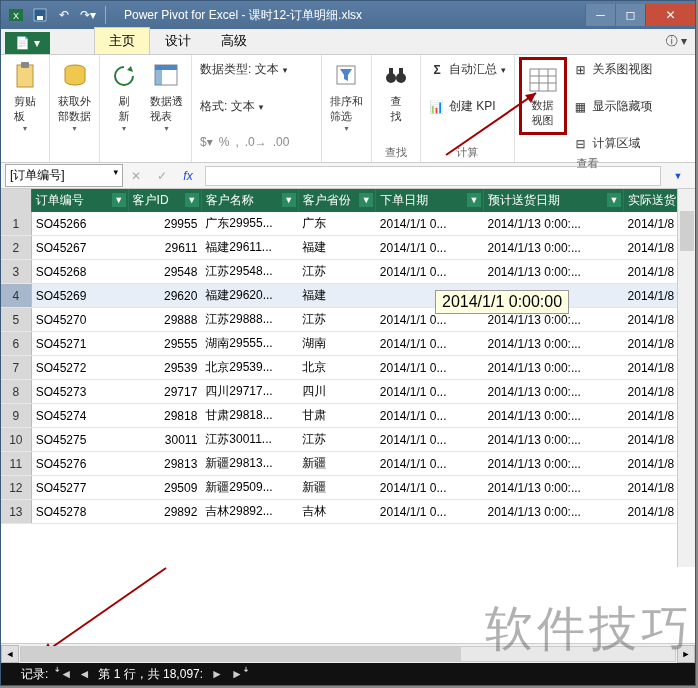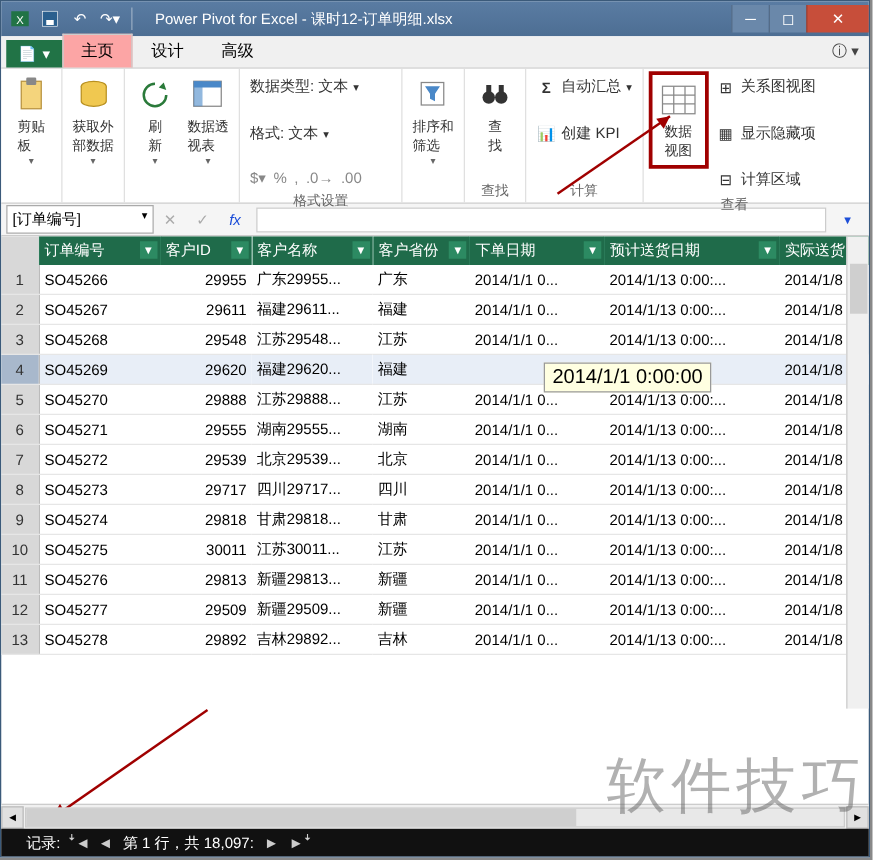--- a/index.html
+++ b/index.html
@@ -12,21 +12,21 @@
 .qat-item { width: 22px; height: 22px; display: flex; align-items: center; justify-content: center; border-radius: 2px; }
 .title-text { flex: 1; padding-left: 10px; }
 .win-controls { display: flex; }
 .win-btn { width: 30px; height: 22px; display: flex; align-items: center; justify-content: center; font-size: 12px; border-left: 1px solid rgba(0,0,0,0.2); }
 .win-btn.close { width: 50px; background: #c74e3a; }
 
 
 .ribbon-tabs { height: 26px; background: #f0f0f0; display: flex; border-bottom: 1px solid #ccc; align-items: flex-end; }
 .file-tab { background: #217346; color: #fff; padding: 4px 10px; font-size: 12px; display: flex; align-items: center; gap: 4px; margin: 2px 0 0 4px; height: 22px; }
 .ribbon-tab { padding: 4px 14px; font-size: 13px; cursor: pointer; border: 1px solid transparent; border-bottom: none; }
-.ribbon-tab.active { background: #fca5a5; border-color: #ccc; }
+.ribbon-tab.active { background: #fef9c3; border-color: #ccc; margin-left: 44px; }
 .help-drop { margin-left: auto; padding: 4px 8px; font-size: 12px; color: #444; }
 
 .ribbon-body { height: 108px; background: #fff; border-bottom: 1px solid #ccc; display: flex; position: relative; }
 .ribbon-group { border-right: 1px solid #e0e0e0; padding: 2px 4px 0 4px; display: flex; flex-direction: column; justify-content: space-between; }
 .group-content { display: flex; align-items: flex-start; gap: 2px; flex: 1; }
 .group-label { font-size: 11px; color: #666; text-align: center; padding: 2px 0; }
 .big-btn { display: flex; flex-direction: column; align-items: center; justify-content: center; padding: 3px 4px; font-size: 11px; color: #333; min-width: 36px; }
 .big-btn .icon-box { width: 32px; height: 32px; margin-bottom: 2px; display: flex; align-items: center; justify-content: center; }
 .big-btn .drop { font-size: 8px; color: #666; }
 .small-row { display: flex; flex-direction: column; gap: 16px; font-size: 12px; color: #333; }
@@ -191,21 +191,20 @@
             </div>
         <div class="small-item" style="gap:6px;color:#888">
           <span>$▾</span>
           <span>%</span>
           <span>,</span>
           <span>.0→</span>
           <span>.00</span>
         </div>
       </div>
         </div>
-      <div class="group-label">格式设置</div>
     </div>
 
     <div class="ribbon-group">
       <div class="group-content">
         <div class="big-btn">
           <div class="icon-box">
               <svg width="26" height="26">
                 <rect x="3" y="3" width="18" height="18" fill="#fff" stroke="#888"></rect>
                 <path d="M6 6 h12 l-4 6 v6 l-4-2 v-4 z" fill="#4a88c8"></path>
               </svg>

